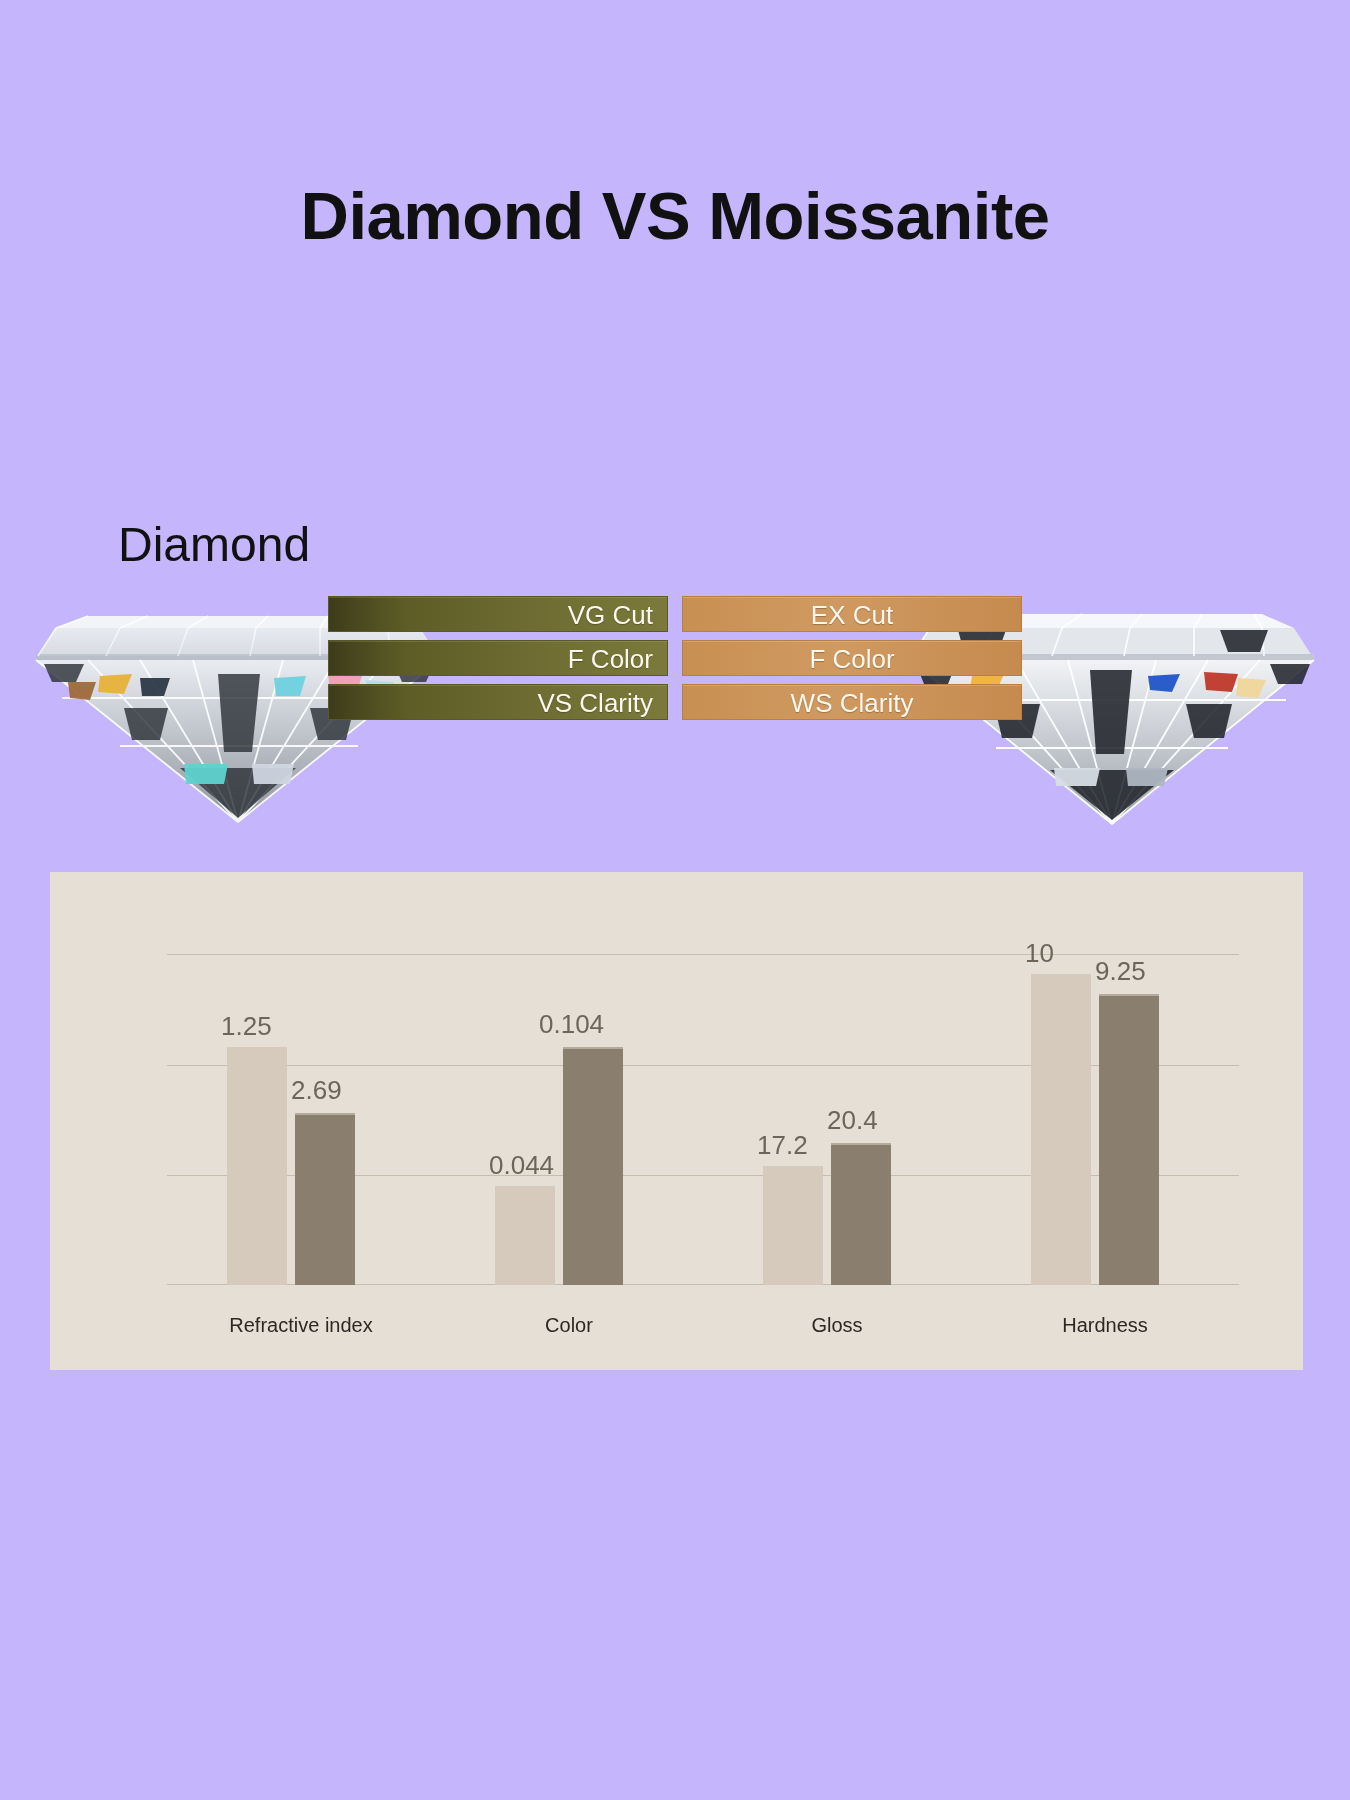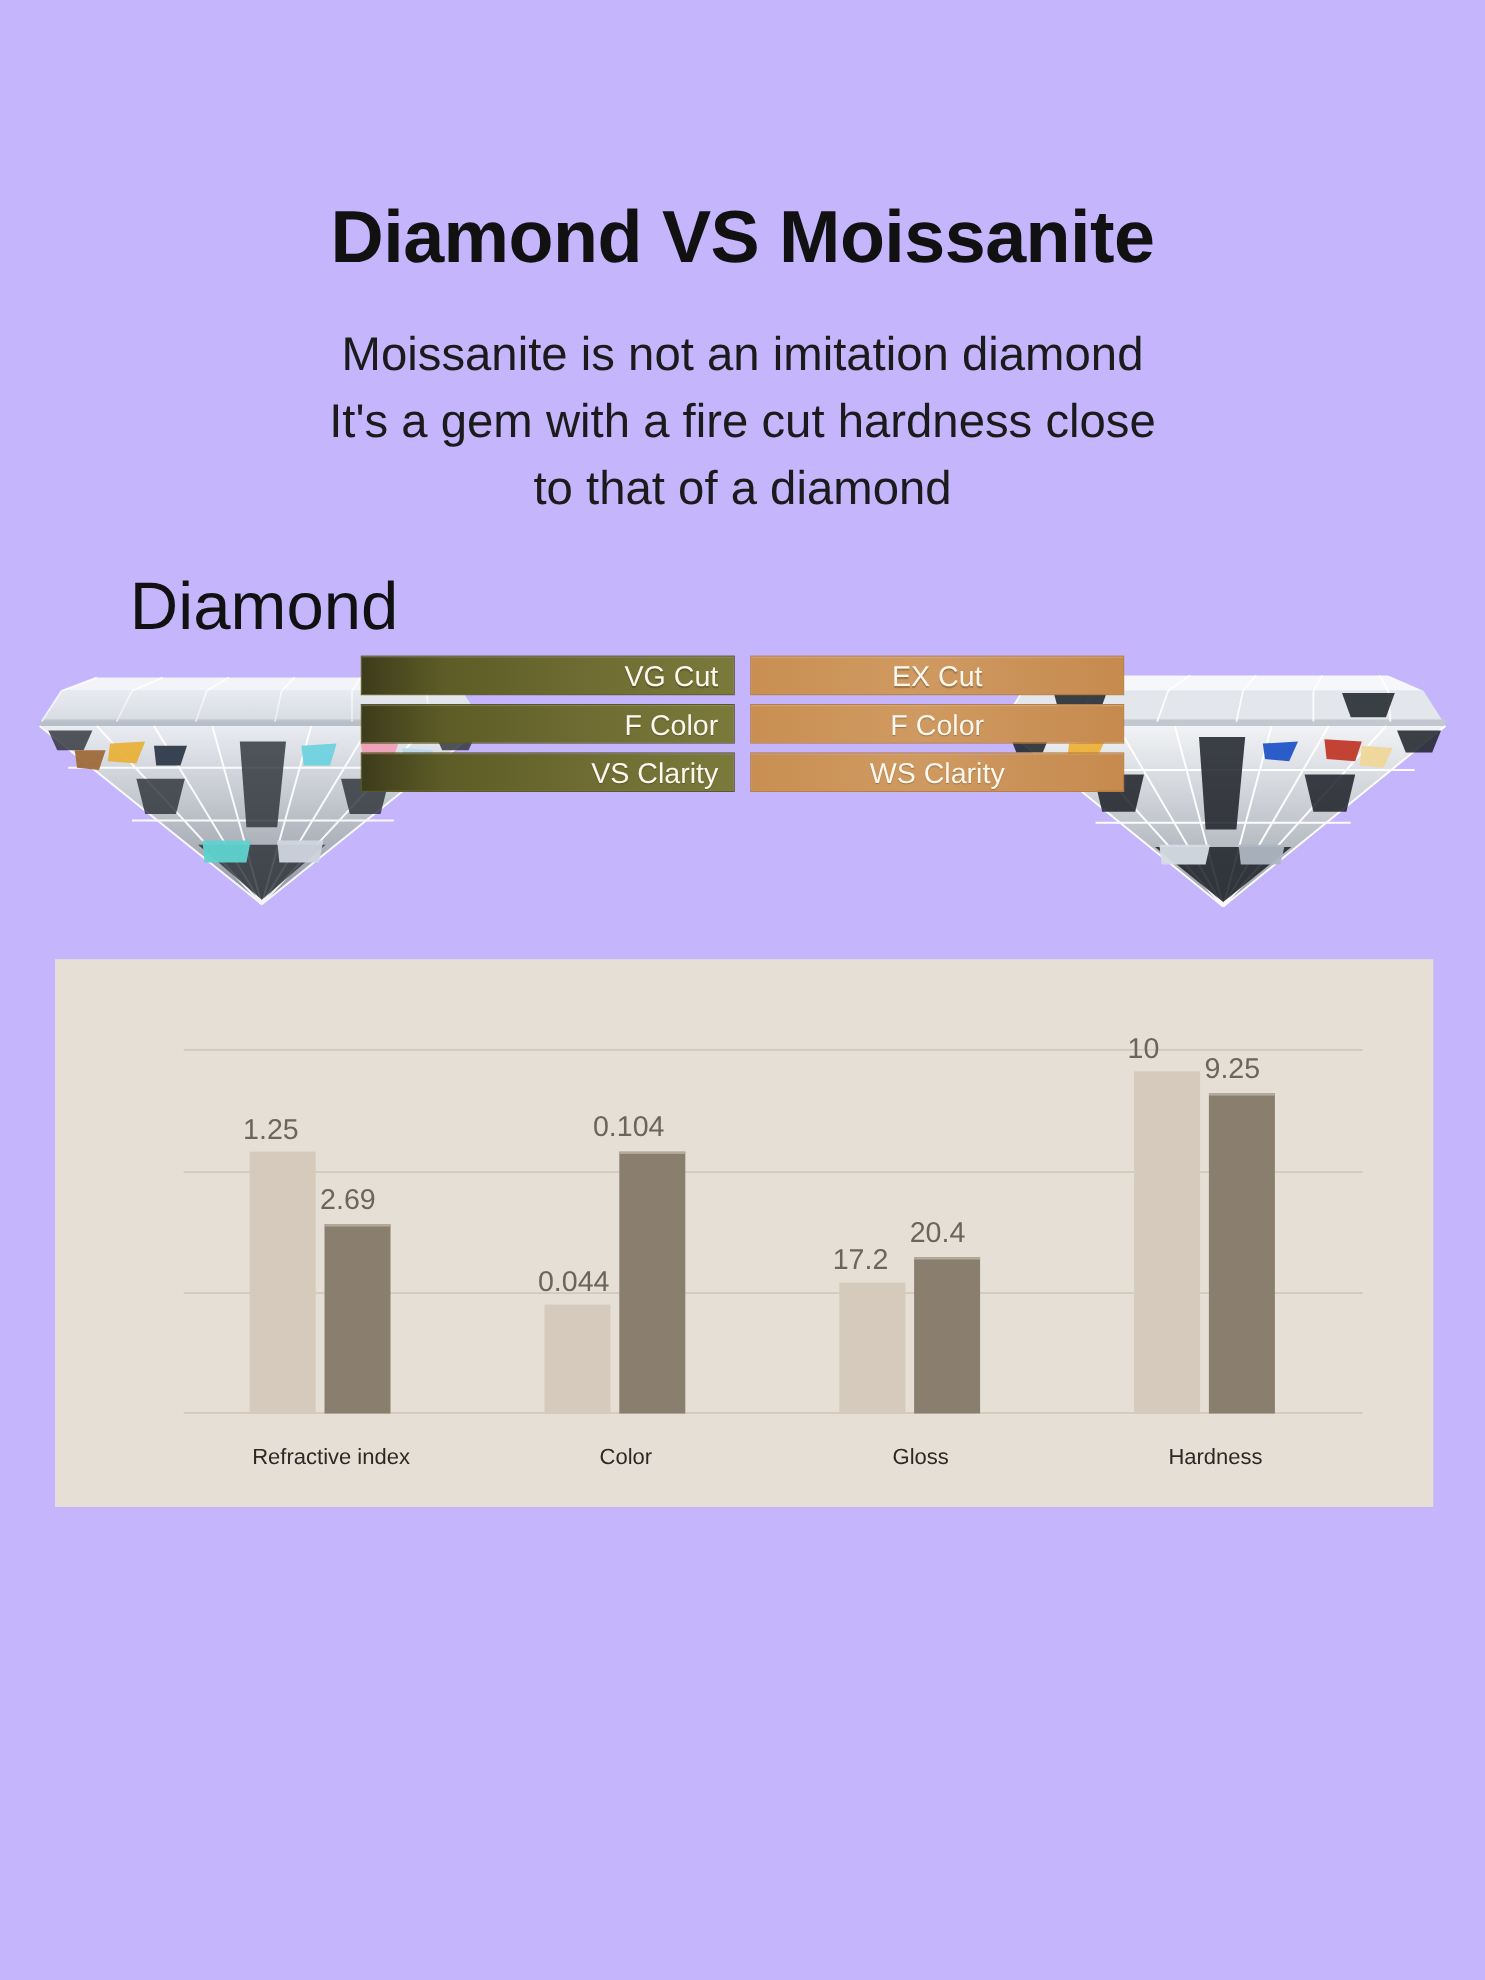--- a/index.html
+++ b/index.html
@@ -21,21 +21,21 @@
   .subtitle {
     position:absolute; top:292px; left:0; width:1350px;
     text-align:center;
     font-size:43px; font-weight:normal; color:#1b1b1b;
     line-height:1.42;
   }
   .subtitle div { white-space:nowrap; }
 
   
   .gem-label {
-    position:absolute; font-size:61px; color:#111; line-height:1;
+    position:absolute; font-size:48px; color:#111; line-height:1;
     font-weight:normal;
   }
   .gem-label.left  { top:521px; left:118px; }
   .gem-label.right { top:521px; right:249px; }
 
   
   .gem { position:absolute; }
   .gem.left  { top:578px; left:28px;  width:420px; height:250px; }
   .gem.right { top:578px; right:28px; width:420px; height:250px; }
 
@@ -109,25 +109,20 @@
     line-height:1;
   }
 </style>
 </head>
 <body>
 
 <div class="page">
 
   <div class="title">Diamond VS Moissanite</div>
 
-  <div class="subtitle">
-    <div>Moissanite is not an imitation diamond</div>
-    <div>It's a gem with a fire cut hardness close</div>
-    <div>to that of a diamond</div>
-  </div>
 
   <div class="gem-label left">Diamond</div>
 
   <div class="gem left">
     <svg viewBox="0 0 420 250" width="420" height="250" aria-hidden="true">
       <defs>
         <linearGradient id="crownG" x1="0" y1="0" x2="0" y2="1">
           <stop offset="0" stop-color="#f7f8fa"></stop>
             <stop offset="1" stop-color="#c9ced6"></stop>
         </linearGradient>

